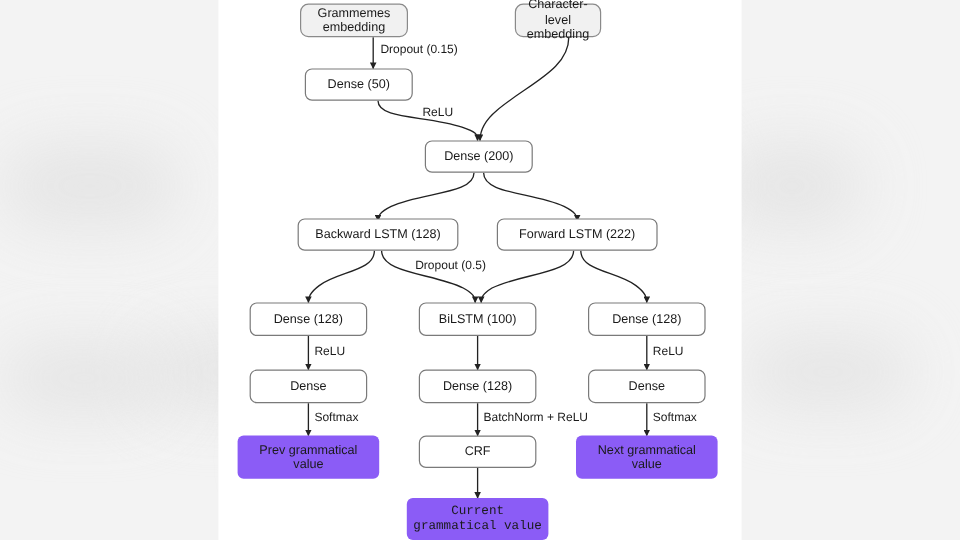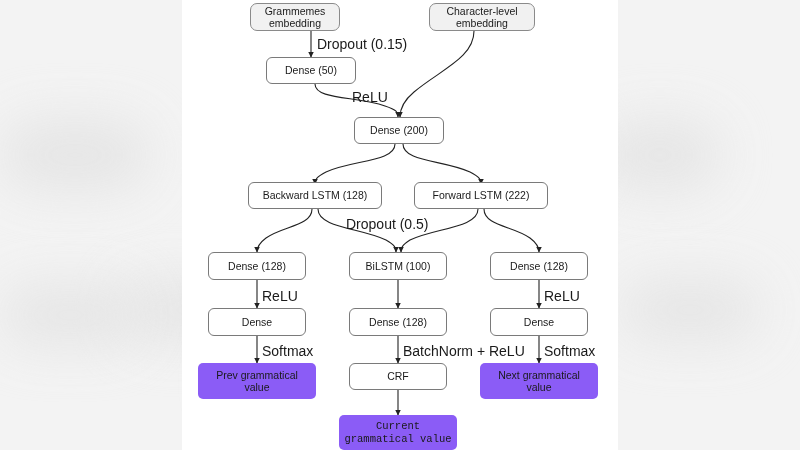--- a/index.html
+++ b/index.html
@@ -34,21 +34,21 @@
   }
   .node.io{
     background:#8b5cf6;border:none;border-radius:5px;
   }
   .node.input{
     background:#f1f1f1;border:1px solid #8a8a8a;border-radius:7px;
   }
 
   .edgelayer{position:absolute;left:0;top:0;width:436px;height:450px;pointer-events:none;}
   .edgelabel{
-    position:absolute;font-size:14px;color:#1a1a1a;white-space:nowrap;
+    position:absolute;font-size:10px;color:#1a1a1a;white-space:nowrap;
   }
 </style>
 </head>
 <body>
 
 <div id="stage">
 
   <div class="backdrop">
     <div class="blob" style="left:250px;top:120px;width:340px;height:70px;"></div>
     <div class="blob" style="left:120px;top:280px;width:430px;height:60px;"></div>
@@ -97,25 +97,25 @@
 
         <path d="M 357 280 L 357 308"></path>
         <path d="M 357 336 L 357 363"></path>
       </g>
     </svg>
 
     <div class="node input" style="left:68px;top:3px;width:90px;height:28px;">
       <span>Grammemes<br>embedding</span>
     </div>
 
-    <div class="node input" style="left:247px;top:3px;width:106px;height:28px;">
+    <div class="node input" style="left:247px;top:3px;width:72px;height:28px;">
       <span>Character-level<br>embedding</span>
     </div>
 
-    <div class="node proc" style="left:84px;top:57px;width:90px;height:27px;">
+    <div class="node proc" style="left:72px;top:57px;width:90px;height:27px;">
       <span>Dense (50)</span>
     </div>
 
     <div class="node proc" style="left:172px;top:117px;width:90px;height:27px;">
       <span>Dense (200)</span>
     </div>
 
     <div class="node proc" style="left:66px;top:182px;width:134px;height:27px;">
       <span>Backward LSTM (128)</span>
     </div>

